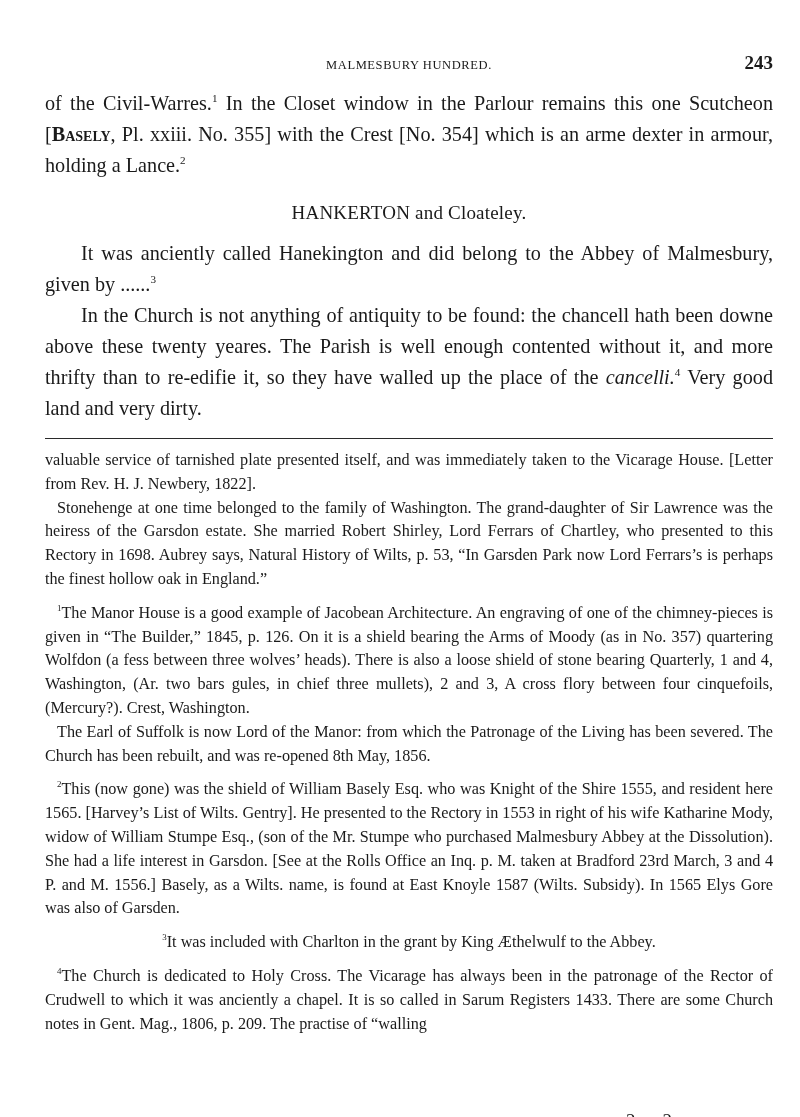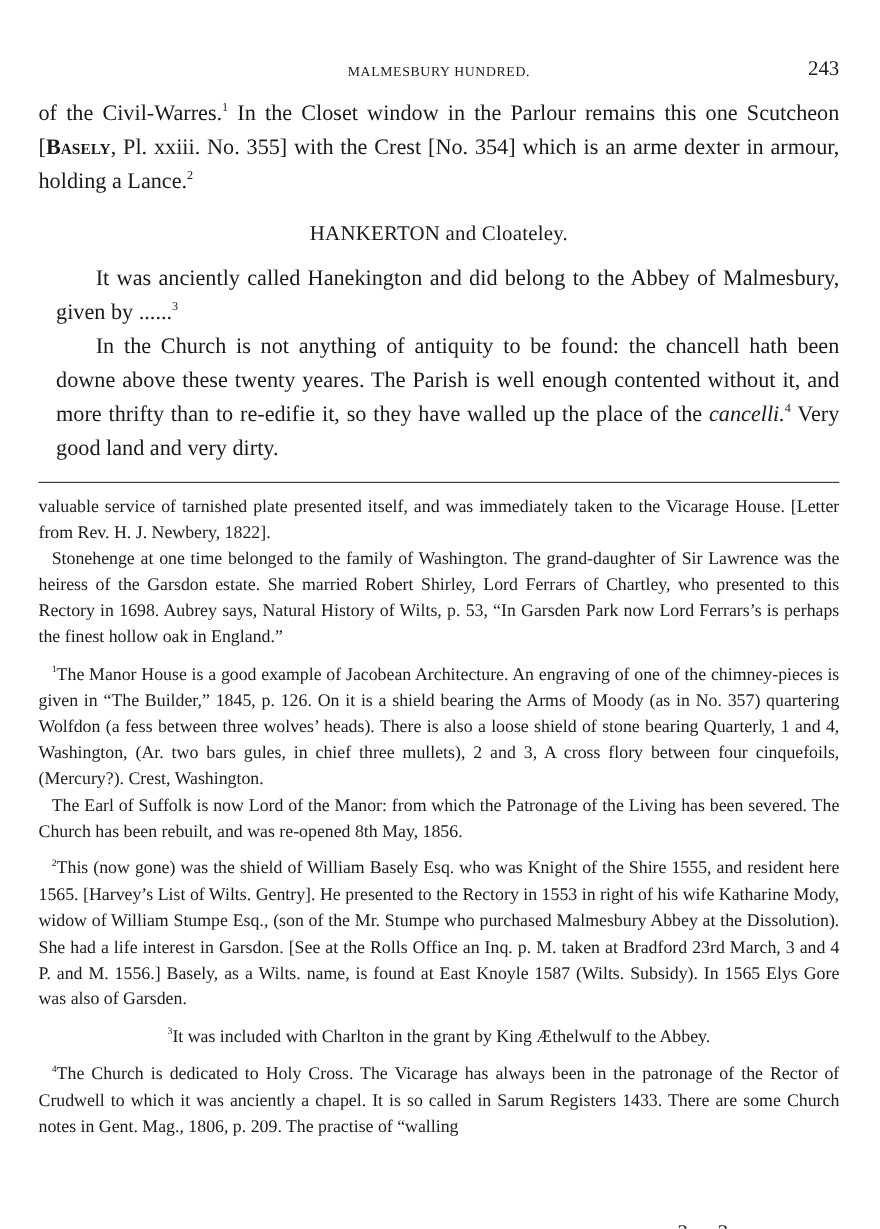--- a/index.html
+++ b/index.html
@@ -10,21 +10,21 @@
     body {
       width: 800px;
       height: 1117px;
       position: relative;
       overflow: hidden;
       font-family: "DejaVu Serif", "Liberation Serif", serif;
       color: #1a1a1a;
     }
     .page {
       position: absolute;
-      left: 35px;
+      left: 45px;
       top: 0;
       width: 728px;
       height: 893px;
     }
     .running-head {
       position: absolute;
       top: 52px;
       left: 0;
       width: 728px;
       height: 24px;
@@ -38,38 +38,38 @@
       font-size: 12.5px;
       letter-spacing: 0.6px;
       top: 6px;
     }
     .page-number {
       position: absolute;
       right: 0;
       top: 0;
       font-family: "Liberation Serif", serif;
       font-size: 19px;
+      font-weight: bold;
     }
     .main-text {
       position: absolute;
       top: 88px;
       left: 0;
       width: 728px;
       font-family: "Liberation Serif", serif;
       font-size: 20.2px;
       line-height: 31px;
       text-align: justify;
     }
     .main-text p {
       margin: 0;
       text-align-last: left;
     }
     .main-text p.indent {
       text-indent: 36px;
-      margin-left: 16px;
     }
     .section-heading {
       text-align: center;
       text-align-last: center !important;
       margin: 16px 0 10px 0 !important;
       font-size: 19px;
       letter-spacing: 0.2px;
     }
     .sup {
       font-size: 0.55em;

